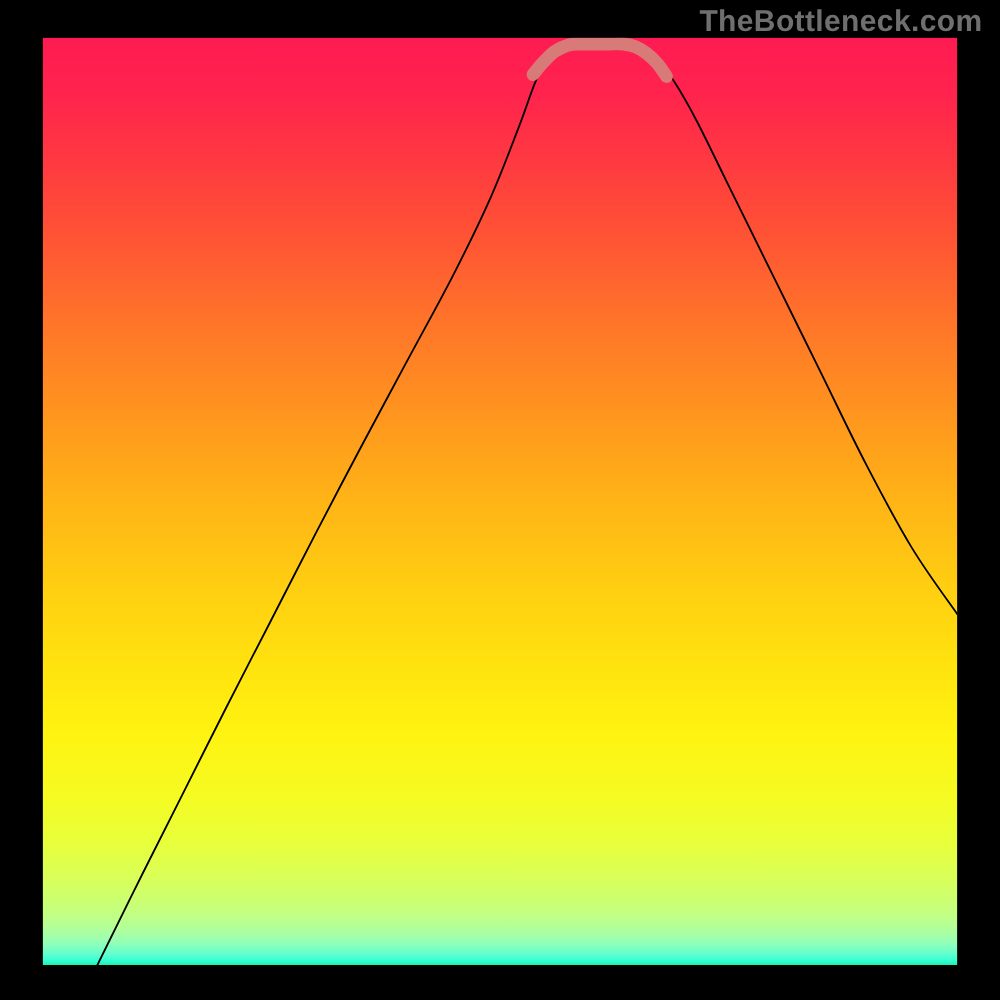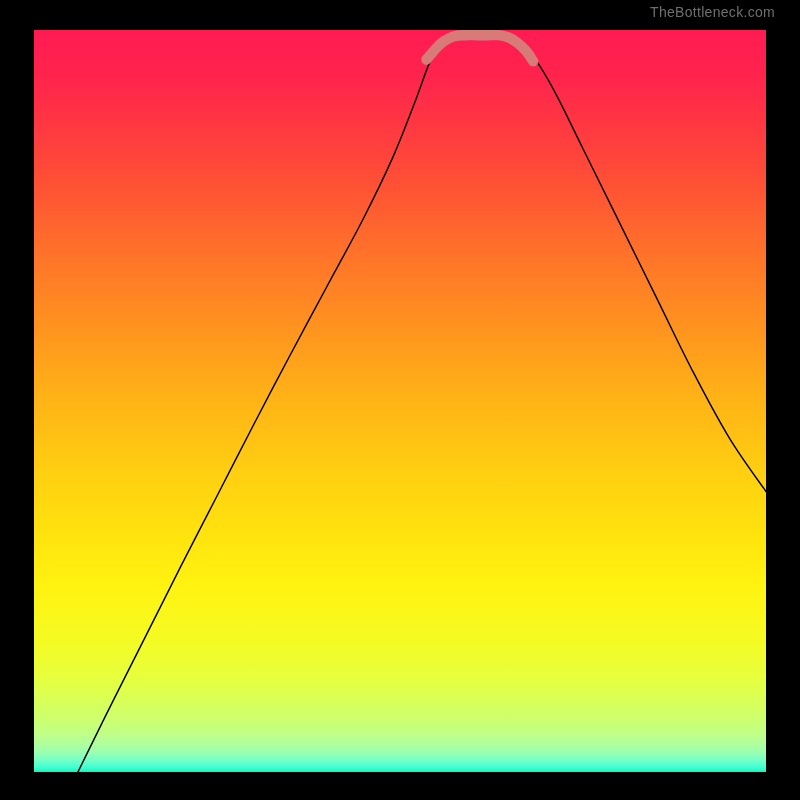--- a/index.html
+++ b/index.html
@@ -13,24 +13,24 @@
   }
   .frame {
     position: relative;
     width: 800px;
     height: 800px;
     background: #000;
   }
   .watermark {
     position: absolute;
     top: 4px;
-    right: 25px;
+    right: 14px;
     color: #6f6f6f;
-    font-size: 14px;
-    font-weight: 400;
+    font-size: 24px;
+    font-weight: 700;
     letter-spacing: 0.3px;
     pointer-events: none;
     z-index: 5;
   }
   .plot {
     position: absolute;
     left: 34px;
     top: 30px;
     width: 732px;
     height: 742px;

